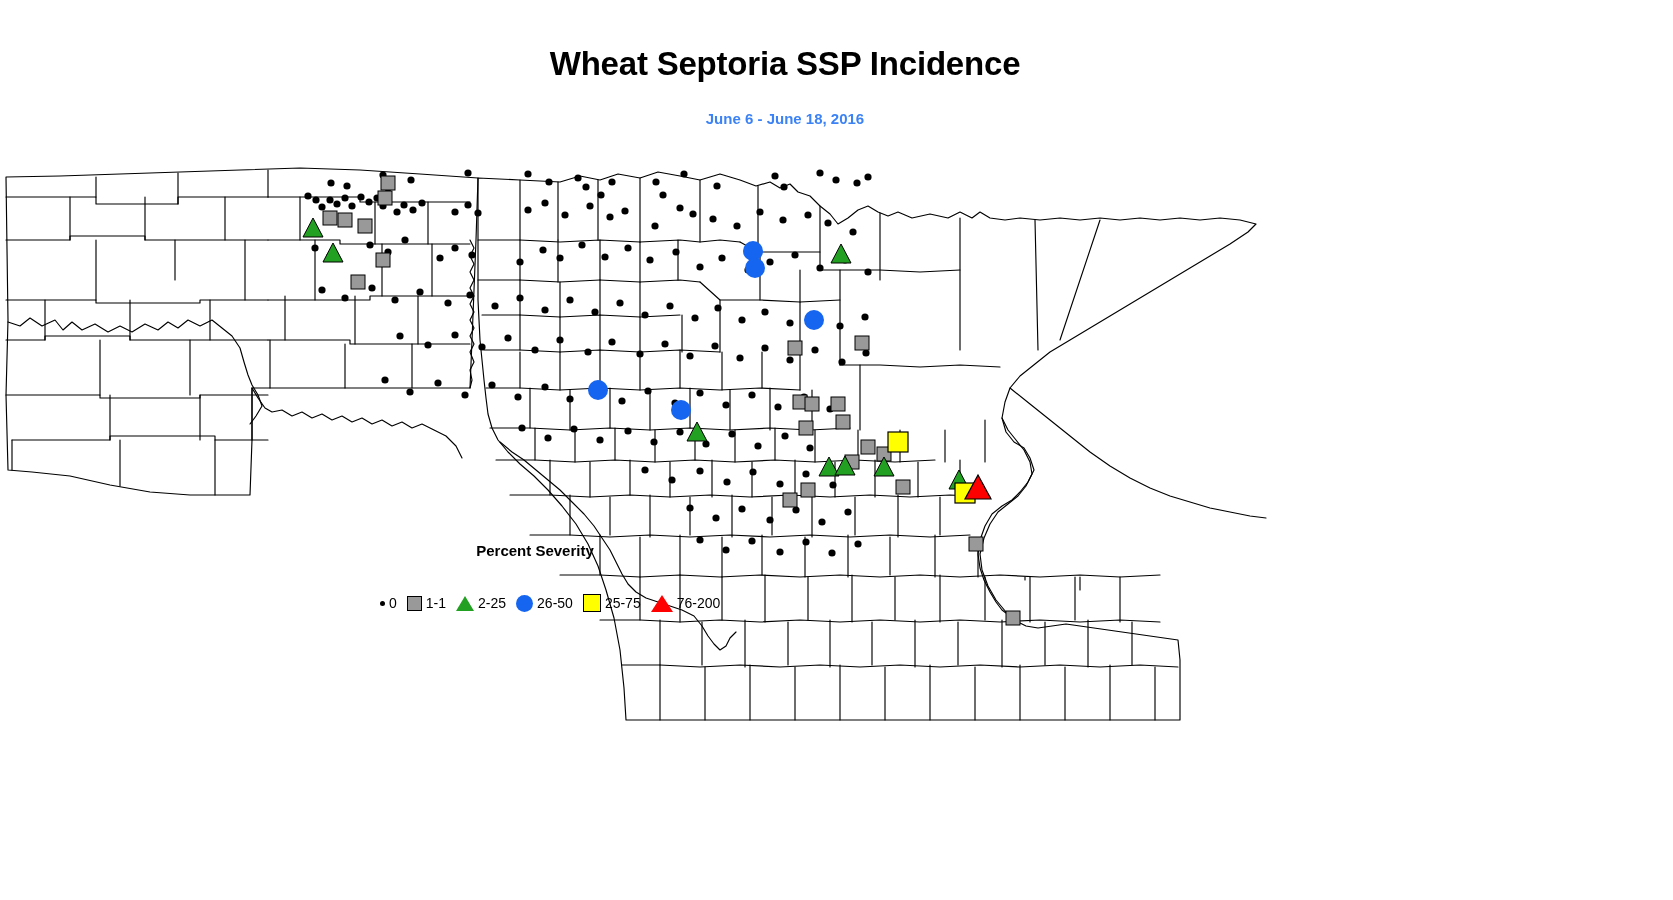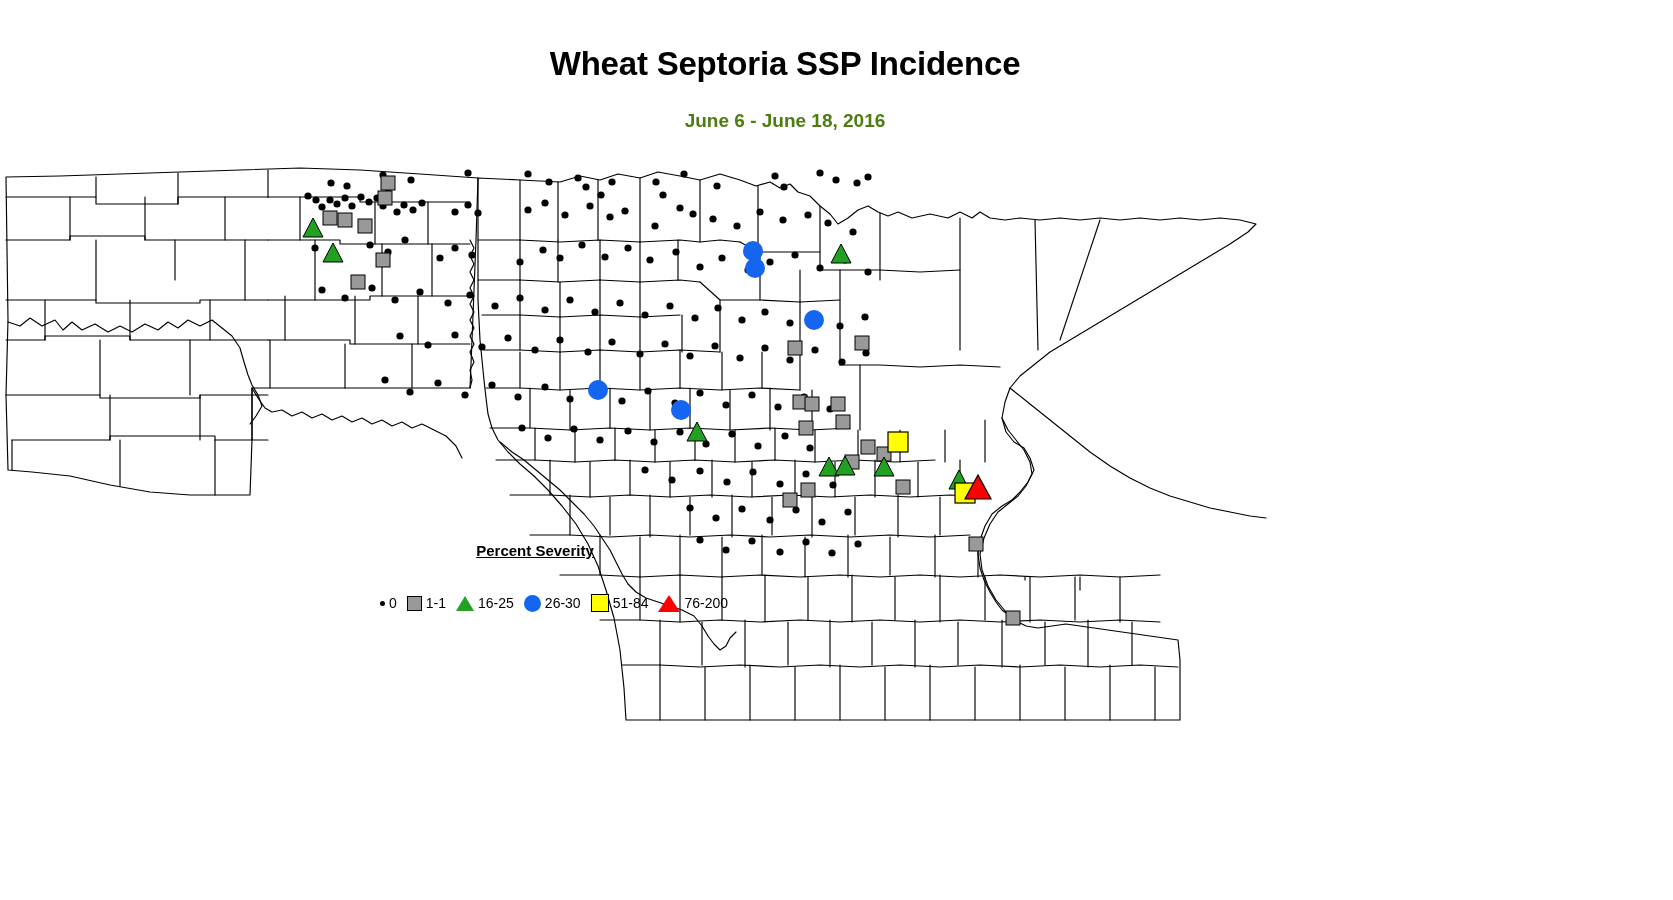--- a/index.html
+++ b/index.html
@@ -31,23 +31,23 @@
     font-weight: bold;
     letter-spacing: -0.2px;
     color: #000;
   }
   .subtitle {
     position: absolute;
     top: 110px;
     left: 0;
     width: 1570px;
     text-align: center;
-    font-size: 19px;
+    font-size: 15px;
     font-weight: bold;
-    color: #4d7c0f;
+    color: #3b82f6;
   }
   #map-wrap {
     position: absolute;
     left: 0px;
     top: 140px;
     width: 1330px;
     height: 600px;
   }
   #map-svg { display: block; }
   .legend {
@@ -58,21 +58,20 @@
     height: 100px;
   }
   .legend-title {
     position: absolute;
     left: 0;
     top: 12px;
     width: 330px;
     text-align: center;
     font-size: 15px;
     font-weight: bold;
-    text-decoration: underline;
   }
   .legend-row {
     position: absolute;
     left: 0;
     top: 58px;
     width: 400px;
     height: 30px;
     display: flex;
     align-items: center;
     gap: 0px;
@@ -616,29 +615,29 @@
         <div class="legend-item">
           <span class="sym sym-dot"></span>
           <span class="lbl">0</span>
         </div>
         <div class="legend-item">
           <span class="sym sym-square gray"></span>
           <span class="lbl">1-1</span>
         </div>
         <div class="legend-item">
           <span class="sym sym-tri green"></span>
-          <span class="lbl">16-25</span>
+          <span class="lbl">2-25</span>
         </div>
         <div class="legend-item">
           <span class="sym sym-circle"></span>
-          <span class="lbl">26-30</span>
+          <span class="lbl">26-50</span>
         </div>
         <div class="legend-item">
           <span class="sym sym-square yellow"></span>
-          <span class="lbl">51-84</span>
+          <span class="lbl">25-75</span>
         </div>
         <div class="legend-item">
           <span class="sym sym-tri red"></span>
           <span class="lbl">76-200</span>
         </div>
       </div>
   </div>
 
 </div>
 

